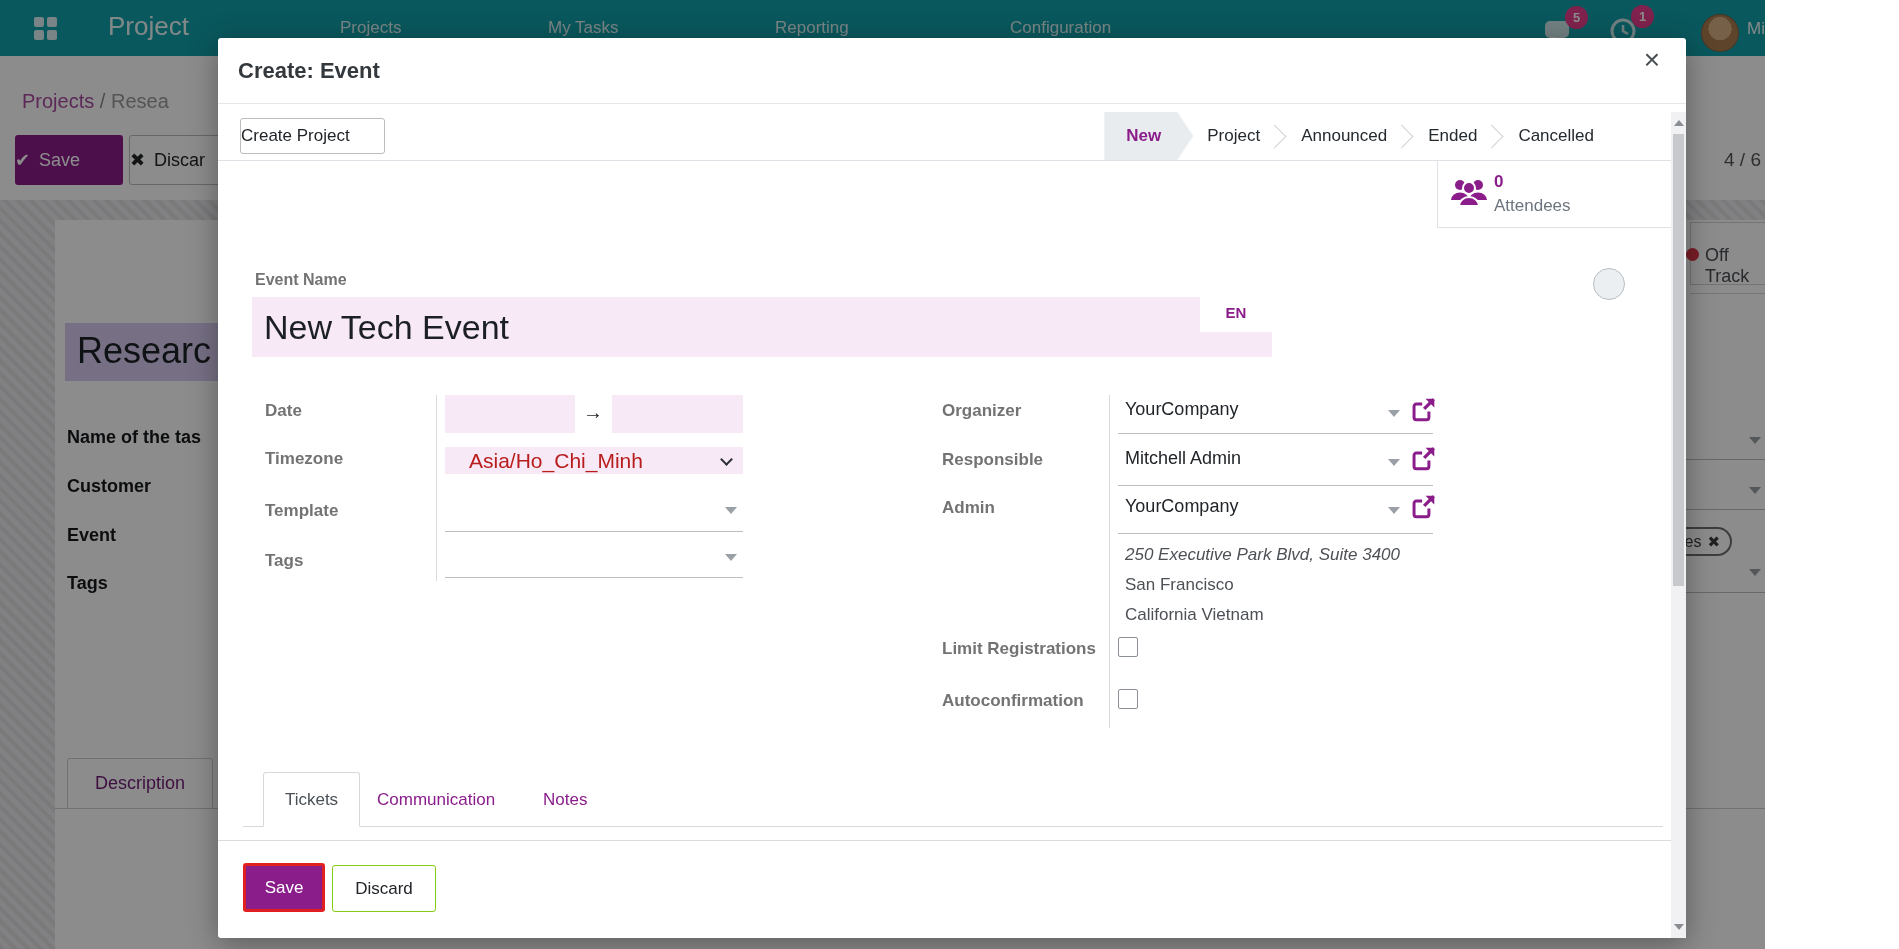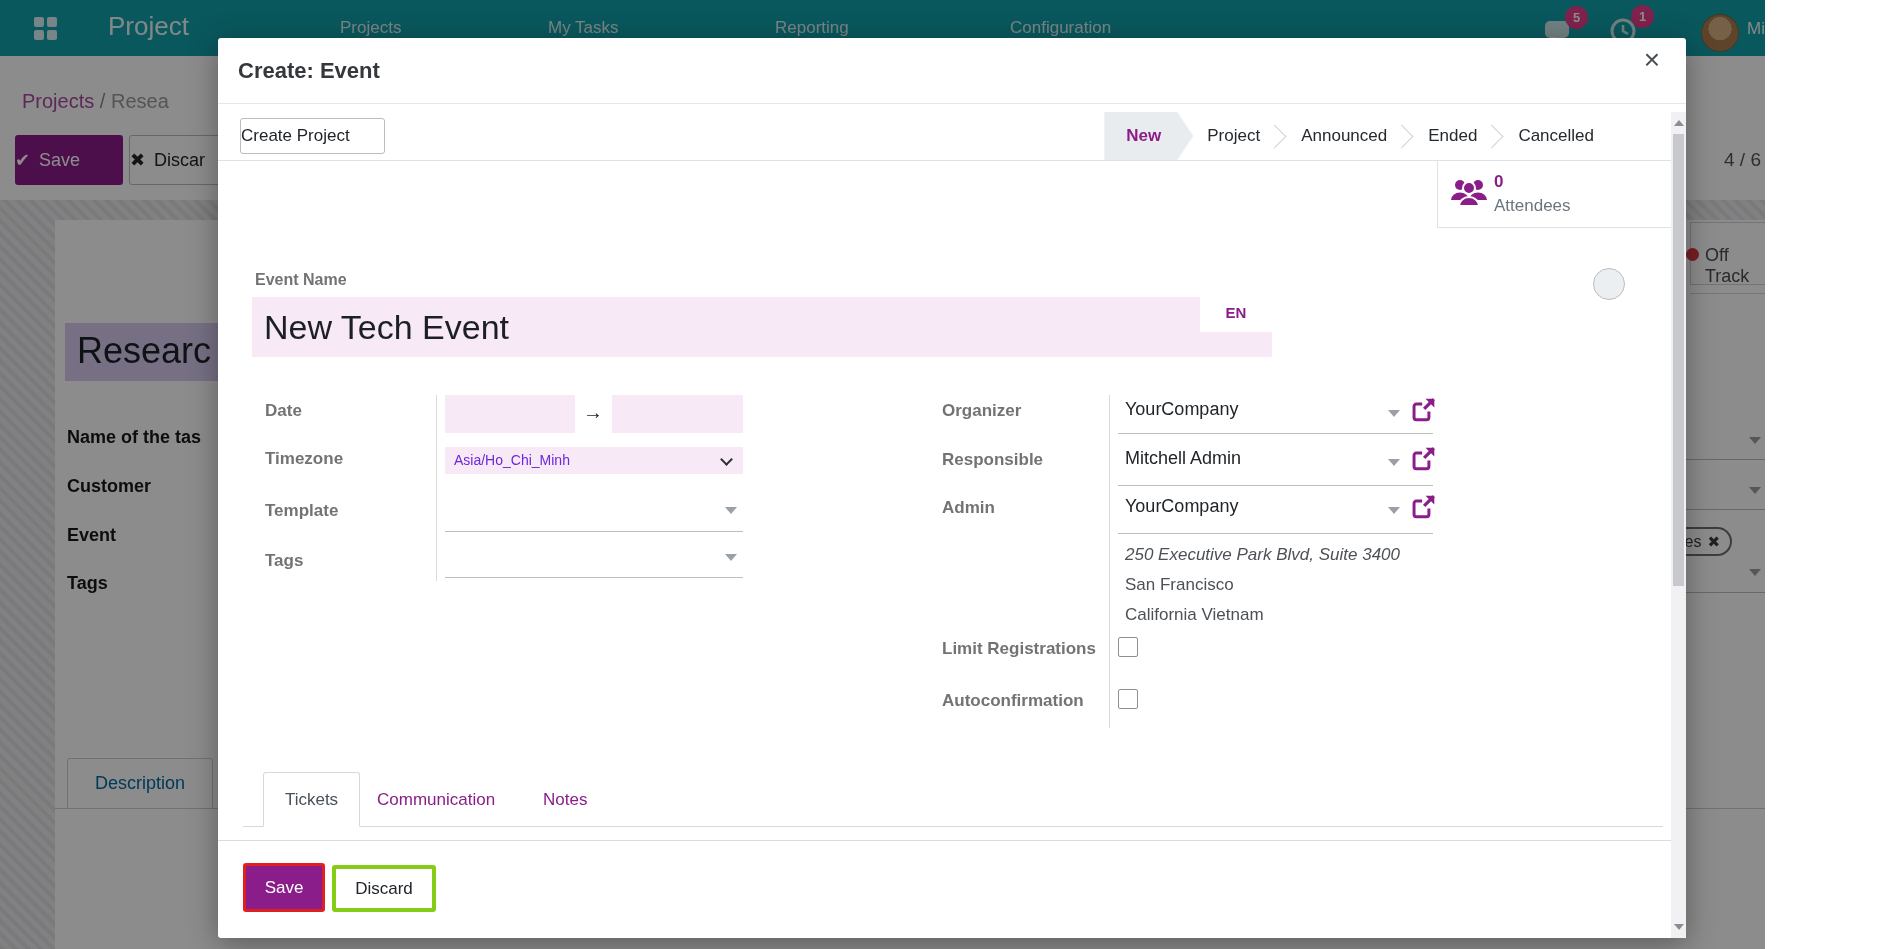--- a/index.html
+++ b/index.html
@@ -60,21 +60,21 @@
   .fvalue { position:absolute; font-size:18px; color:#212529; white-space:nowrap; }
   .pinkbox { position:absolute; background:#f7e9f6; }
   .vsep { position:absolute; width:0; border-left:1px solid #d9d9d9; }
   .addr { position:absolute; font-size:17px; color:#4d5156; white-space:nowrap; }
   .checkbox { position:absolute; width:20px; height:20px; background:#fff; border:1px solid #8a9095; border-radius:2px; cursor:pointer; }
   .tab-active { position:absolute; left:45px; top:734px; width:97px; height:55px; background:#fff; border:1px solid #d8d8d8; border-bottom:1px solid #fff; border-radius:3px 3px 0 0; font-size:17px; color:#495057; display:flex; align-items:center; justify-content:center; z-index:2; cursor:pointer; }
   .tab-link { position:absolute; top:752px; font-size:17px; color:#8b1d8b; cursor:pointer; }
   .tabs-line { position:absolute; left:25px; top:788px; width:1420px; border-bottom:1px solid #d8d8d8; }
   .footer-line { position:absolute; left:0; top:802px; width:100%; border-top:1px solid #dcdcdc; }
   .save-btn { position:absolute; left:25px; top:825px; width:82px; height:49px; background:#8b1d8b; color:#fff; font-size:17px; display:flex; align-items:center; justify-content:center; border:3px solid #e02020; border-radius:3px; cursor:pointer; }
-  .discard-btn { position:absolute; left:114px; top:827px; width:104px; height:47px; background:#fff; color:#212529; font-size:17px; display:flex; align-items:center; justify-content:center; border:4px solid #84cc16; border-radius:3px; cursor:pointer; }
+  .discard-btn { position:absolute; left:114px; top:827px; width:104px; height:47px; background:#fff; color:#212529; font-size:17px; display:flex; align-items:center; justify-content:center; border:1px solid #84cc16; border-radius:3px; cursor:pointer; }
   .mscroll { position:absolute; left:1453px; top:74px; width:15px; height:826px; background:#f1f1f3; }
   .mthumb { position:absolute; left:2px; top:22px; width:11px; height:452px; background:#c7c9cc; }
   .tri-up { position:absolute; left:3px; top:8px; width:0; height:0; border-left:5px solid transparent; border-right:5px solid transparent; border-bottom:6px solid #8a8d91; }
   .tri-down { position:absolute; left:3px; bottom:8px; width:0; height:0; border-left:5px solid transparent; border-right:5px solid transparent; border-top:6px solid #8a8d91; }
   .lang-badge { position:absolute; left:982px; top:254px; width:72px; height:40px; background:#fff; color:#8b1d8b; font-size:15px; font-weight:600; display:flex; align-items:center; justify-content:center; z-index:2; cursor:pointer; }
   .select-chev { position:absolute; right:12px; top:8px; width:9px; height:9px; border-left:2px solid #2b2f33; border-bottom:2px solid #2b2f33; transform:rotate(-45deg); }
   .tagpill { position:absolute; left:1656px; top:527px; width:76px; height:29px; border:2px solid #707070; border-radius:15px; display:flex; align-items:center; justify-content:flex-end; gap:6px; padding-right:10px; font-size:16px; color:#3c3c3c; background:transparent; }
 </style>
 </head>
 <body>
@@ -160,21 +160,21 @@
     <path d="M11.5 2 H18 V8.5 Z" fill="#8b1d8b"></path>
   </svg>
   <div class="underline" style="left:1686px; top:509px; width:82px;"></div>
   <div class="tagpill">
     <span>es</span>
     <span style="font-weight:700; font-size:15px; color:#3c3c3c;">✖</span>
   </div>
   <div class="caret abs" style="left:1749px; top:569px;"></div>
   <div class="underline" style="left:1686px; top:592px; width:82px;"></div>
 
-  <div class="abs" style="left:67px; top:758px; width:146px; height:51px; background:#fff; border:1px solid #cdcdcd; border-radius:3px 3px 0 0; display:flex; align-items:center; justify-content:center; font-size:18px; color:#0369a1;">
+  <div class="abs" style="left:67px; top:758px; width:146px; height:51px; background:#fff; border:1px solid #cdcdcd; border-radius:3px 3px 0 0; display:flex; align-items:center; justify-content:center; font-size:18px; color:#701a75;">
     <span>Description</span>
   </div>
   <div class="abs" style="left:55px; top:808px; width:1817px; border-bottom:1px solid #cdcdcd;"></div>
 
   <div class="overlay"></div>
 
   <div class="modal">
     <div class="modal-title">Create: Event</div>
     <div class="close-x">×</div>
     <div class="hdr-line"></div>
@@ -216,21 +216,21 @@
     <div class="lang-badge">EN</div>
 
     <div class="vsep" style="left:218px; top:357px; height:186px;"></div>
     <div class="flabel" style="left:47px; top:363px;">Date</div>
     <div class="pinkbox" style="left:227px; top:357px; width:130px; height:38px;"></div>
     <div class="abs" style="left:358px; top:363px; width:34px; text-align:center; font-size:20px; color:#212529;">→</div>
     <div class="pinkbox" style="left:394px; top:357px; width:131px; height:38px;"></div>
 
     <div class="flabel" style="left:47px; top:411px;">Timezone</div>
     <div class="pinkbox" style="left:227px; top:409px; width:298px; height:27px;">
-      <div style="font-size:14px; color:#6d28d9; line-height:27px; padding-left:9px;">Asia/Ho_Chi_Minh</div>
+      <div style="font-size:21px; color:#b91c1c; line-height:27px; padding-left:24px;">Asia/Ho_Chi_Minh</div>
       <div class="select-chev"></div>
     </div>
 
     <div class="flabel" style="left:47px; top:463px;">Template</div>
     <div class="abs" style="left:227px; top:455px; width:298px; height:38px; cursor:text;">
       <div class="caret" style="position:absolute; right:6px; top:14px;"></div>
     </div>
     <div class="underline" style="left:227px; top:493px; width:298px;"></div>
 
     <div class="flabel" style="left:47px; top:513px;">Tags</div>

